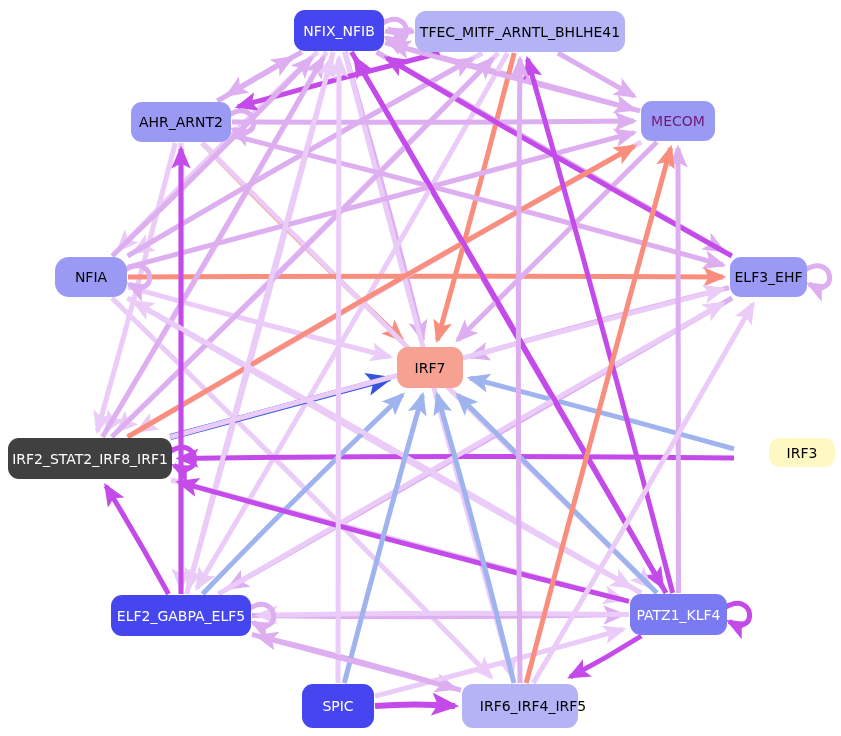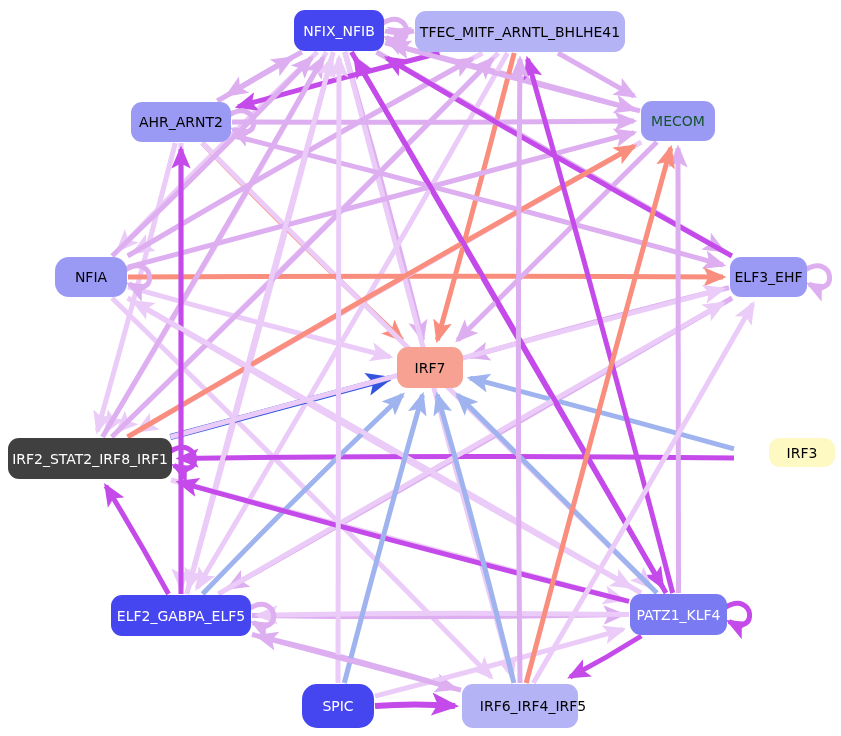--- a/index.html
+++ b/index.html
@@ -115,21 +115,21 @@
   <div id="node-layer">
       <div class="node" style="left: 294px; top: 10px; width: 90px; height: 41px; background: rgb(70, 70, 240); color: rgb(255, 255, 255);">
         <span>NFIX_NFIB</span>
       </div>
       <div class="node" style="left: 415px; top: 11px; width: 210px; height: 41px; background: rgb(179, 179, 245); color: rgb(0, 0, 0);">
         <span>TFEC_MITF_ARNTL_BHLHE41</span>
       </div>
       <div class="node" style="left: 131px; top: 102px; width: 100px; height: 40px; background: rgb(154, 154, 245); color: rgb(0, 0, 0);">
         <span>AHR_ARNT2</span>
       </div>
-      <div class="node" style="left: 641px; top: 101px; width: 74px; height: 40px; background: rgb(154, 154, 245); color: #14532d;">
+      <div class="node" style="left: 641px; top: 101px; width: 74px; height: 40px; background: rgb(154, 154, 245); color: #701a75;">
         <span>MECOM</span>
       </div>
       <div class="node" style="left: 55px; top: 257px; width: 72px; height: 40px; background: rgb(154, 154, 245); color: rgb(0, 0, 0); border-radius: 14px;">
         <span>NFIA</span>
       </div>
       <div class="node" style="left: 730px; top: 257px; width: 77px; height: 40px; background: rgb(154, 154, 245); color: rgb(0, 0, 0);">
         <span>ELF3_EHF</span>
       </div>
       <div class="node" style="left: 397px; top: 347px; width: 66px; height: 41px; background: rgb(247, 161, 146); color: rgb(0, 0, 0);">
         <span>IRF7</span>
@@ -139,20 +139,20 @@
       </div>
       <div class="node" style="left: 769px; top: 438px; width: 66px; height: 29px; background: #fef9c3; color: rgb(0, 0, 0);">
         <span>IRF3</span>
       </div>
       <div class="node" style="left: 111px; top: 595px; width: 140px; height: 41px; background: rgb(70, 70, 240); color: rgb(255, 255, 255);">
         <span>ELF2_GABPA_ELF5</span>
       </div>
       <div class="node" style="left: 630px; top: 594px; width: 97px; height: 41px; background: rgb(122, 122, 242); color: rgb(255, 255, 255);">
         <span>PATZ1_KLF4</span>
       </div>
-      <div class="node" style="left: 302px; top: 684px; width: 72px; height: 44px; background: rgb(70, 70, 240); color: rgb(255, 255, 255); border-radius: 15px;">
+      <div class="node" style="left: 302px; top: 684px; width: 72px; height: 44px; background: rgb(70, 70, 240); color: rgb(255, 255, 255);">
         <span>SPIC</span>
       </div>
       <div class="node" style="left: 462px; top: 684px; width: 116px; height: 44px; background: rgb(179, 179, 245); color: rgb(0, 0, 0); padding-left: 26px;">
         <span>IRF6_IRF4_IRF5</span>
       </div>
     </div>
 </div>
 
 </body></html>

